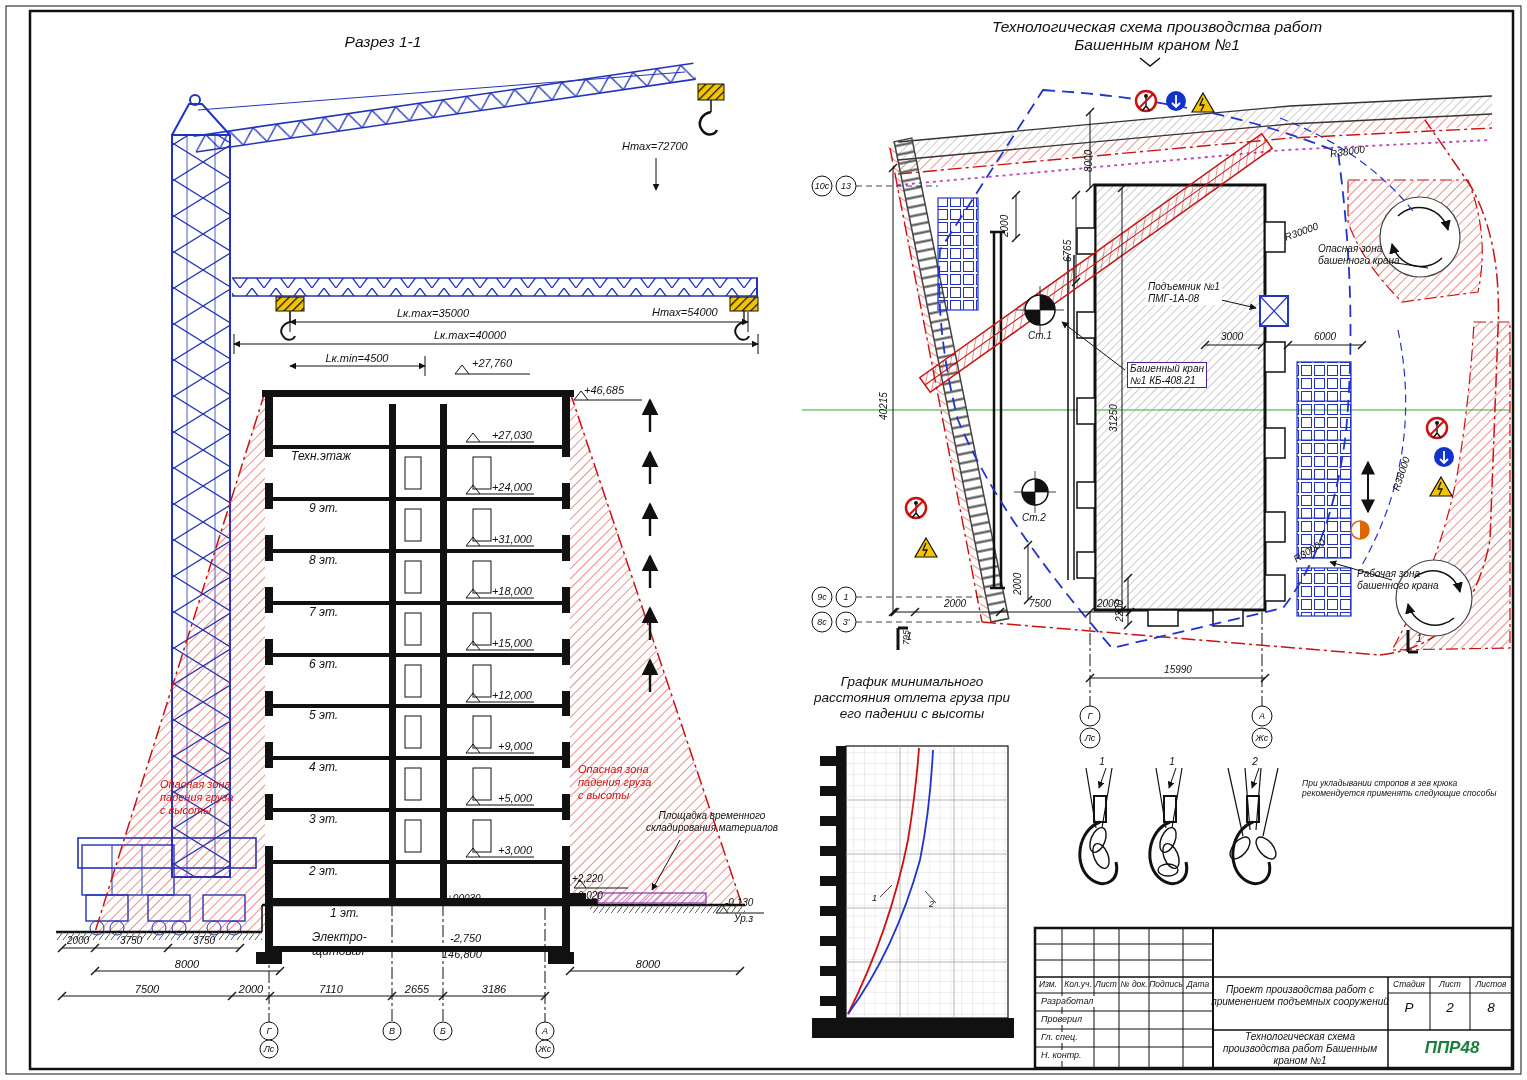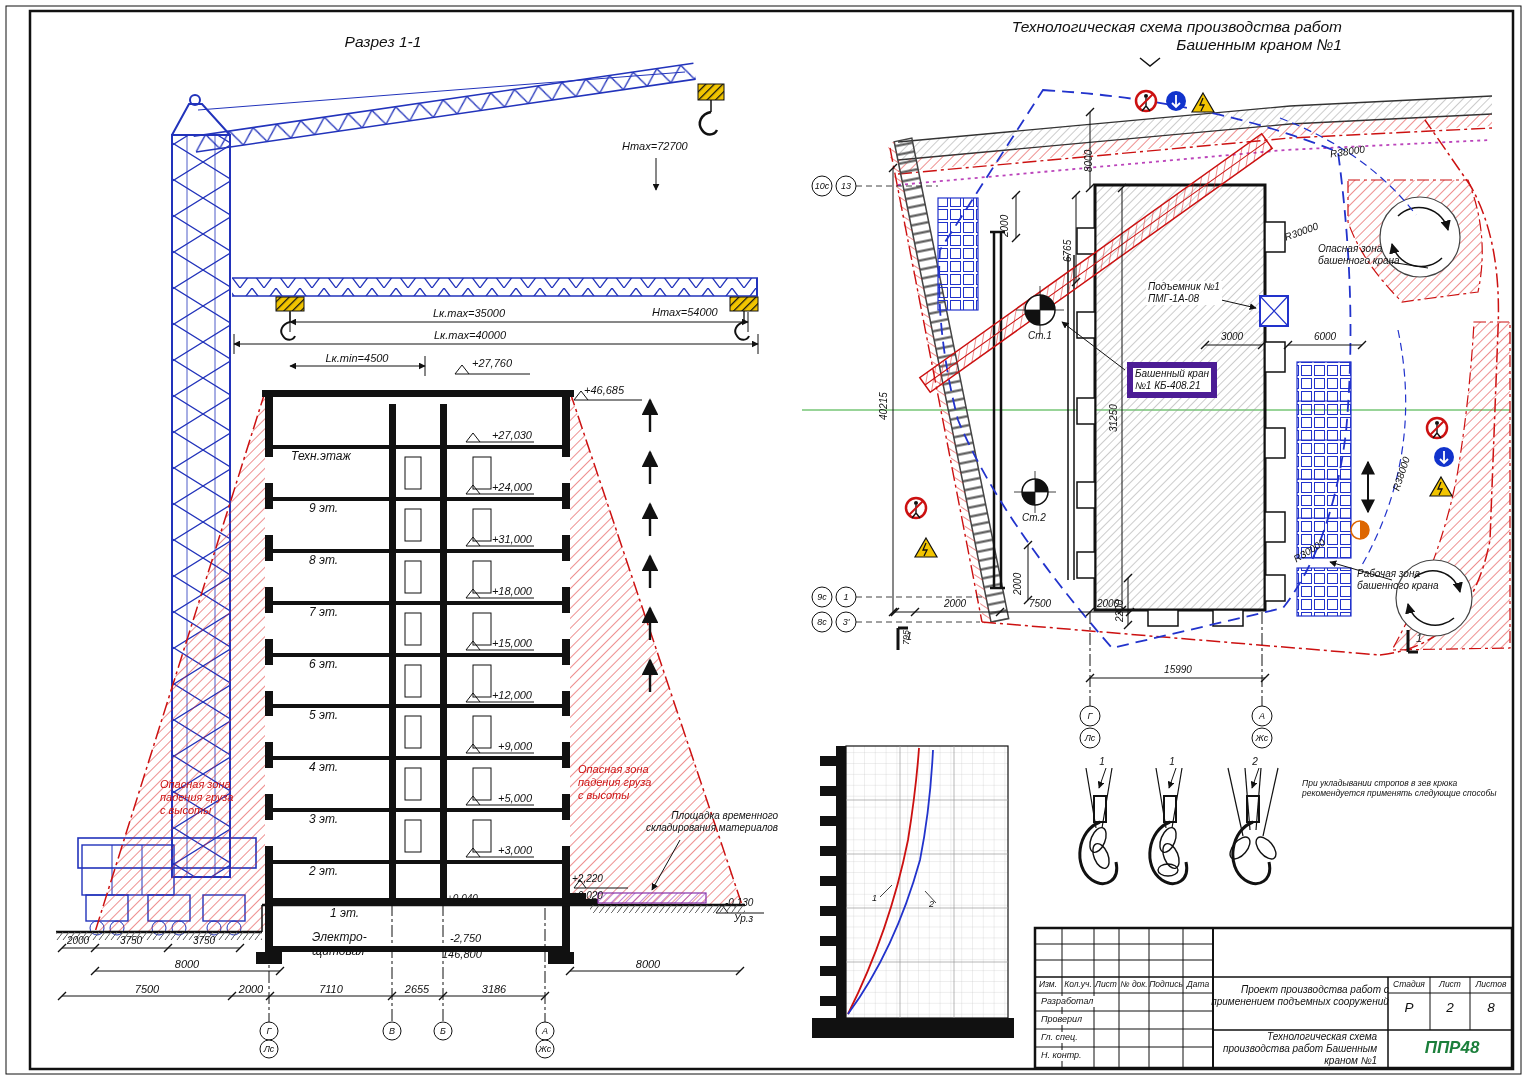--- a/index.html
+++ b/index.html
@@ -1,19 +1,19 @@
 <!DOCTYPE html>
 <html><head>
 <meta charset="utf-8">
 <style>
   html,body{margin:0;background:#d9d9d9}
   #sheet{position:relative;width:1527px;height:1080px;background:#fff;overflow:hidden;font-family:"Liberation Sans",sans-serif}
   #gfx{position:absolute;left:0;top:0}
   .t{position:absolute;font:italic 12px "Liberation Sans",sans-serif;color:#111;white-space:pre-line;line-height:1.18}
-  .c{transform:translateX(-50%);text-align:right}
+  .c{transform:translateX(-50%);text-align:center}
   .cc{transform:translate(-50%,-50%);text-align:center}
   .v{transform:rotate(-90deg);transform-origin:0 0}
   .red{color:#cc1111}
   .green{color:#1b7f3b;font-weight:bold}
   .s8{font-size:8.5px}.s9{font-size:9px}.s10{font-size:10px}.s11{font-size:11px}
   .s13{font-size:13.5px}.s15{font-size:15.5px}.s17{font-size:17px}
   .er{width:64px;text-align:right}
   .wb{background:#fff;padding:0 2px}
 </style>
 </head>
@@ -461,21 +461,21 @@
   <line x1="1388" y1="977" x2="1388" y2="1068" stroke-width="1.5"></line>
   <line x1="1430" y1="977" x2="1430" y2="1030" stroke-width="1"></line>
   <line x1="1470" y1="977" x2="1470" y2="1030" stroke-width="1"></line>
   <line x1="1388" y1="993" x2="1512" y2="993" stroke-width="1"></line>
 </g>
 </svg>
 
 <div class="t c s15" style="left:383px;top:33px">Разрез 1-1</div>
 <div class="t s11" style="left:622px;top:140px">Hmax=72700</div>
 <div class="t s11" style="left:652px;top:306px">Hmax=54000</div>
-<div class="t c s11" style="left:469px;top:307px">Lк.max=35000</div>
+<div class="t c s11" style="left:433px;top:307px">Lк.max=35000</div>
 <div class="t c s11" style="left:470px;top:329px">Lк.max=40000</div>
 <div class="t c s11" style="left:357px;top:352px">Lк.min=4500</div>
 <div class="t c s11" style="left:492px;top:357px">+27,760</div>
 <div class="t s11" style="left:584px;top:384px">+46,685</div>
 
 <div class="t" style="left:291px;top:449px">Техн.этаж</div>
 <div class="t" style="left:309px;top:501px">9 эт.</div>
 <div class="t" style="left:309px;top:553px">8 эт.</div>
 <div class="t" style="left:309px;top:605px">7 эт.</div>
 <div class="t" style="left:309px;top:657px">6 эт.</div>
@@ -491,21 +491,21 @@
 <div class="t s11 er" style="left:468px;top:689px">+12,000</div>
 <div class="t s11 er" style="left:468px;top:740px">+9,000</div>
 <div class="t s11 er" style="left:468px;top:792px">+5,000</div>
 <div class="t s11 er" style="left:468px;top:844px">+3,000</div>
 
 <div class="t" style="left:330px;top:906px">1 эт.</div>
 <div class="t" style="left:312px;top:930px">Электро-
 щитовая</div>
 <div class="t s10" style="left:572px;top:873px">+2,220</div>
 <div class="t s10" style="left:572px;top:890px">+0,020</div>
-<div class="t s10" style="left:447px;top:893px">+0,040</div>
+<div class="t s10" style="left:447px;top:893px">+00030</div>
 <div class="t s10" style="left:725px;top:897px">-0,130</div>
 <div class="t s10" style="left:734px;top:913px">Ур.з</div>
 <div class="t s11" style="left:450px;top:932px">-2,750</div>
 <div class="t s11" style="left:442px;top:948px">146,800</div>
 <div class="t s11 red" style="left:160px;top:778px">Опасная зона
 падения груза
 с высоты</div>
 <div class="t s11 red" style="left:578px;top:763px">Опасная зона
 падения груза
 с высоты</div>
@@ -526,21 +526,21 @@
 <div class="t cc s9" style="left:269px;top:1031px">Г</div>
 <div class="t cc s9" style="left:269px;top:1049px">Лс</div>
 <div class="t cc s9" style="left:392px;top:1031px">В</div>
 <div class="t cc s9" style="left:443px;top:1031px">Б</div>
 <div class="t cc s9" style="left:545px;top:1031px">А</div>
 <div class="t cc s9" style="left:545px;top:1049px">Жс</div>
 
 <div class="t c s15" style="left:1157px;top:18px">Технологическая схема производства работ Башенным краном №1</div>
 <div class="t s10 wb" style="left:1146px;top:281px">Подъемник №1
 ПМГ-1А-08</div>
-<div class="t s10 wb" style="left:1127px;top:362px;border:6px solid #4c1d95">Башенный кран
+<div class="t s10 wb" style="left:1127px;top:362px;border:1px solid #4c1d95">Башенный кран
 №1 КБ-408.21</div>
 <div class="t s10" style="left:1318px;top:243px">Опасная зона
 башенного крана</div>
 <div class="t s10" style="left:1357px;top:568px">Рабочая зона
 башенного крана</div>
 <div class="t s10" style="left:1028px;top:330px">Ст.1</div>
 <div class="t s10" style="left:1022px;top:512px">Ст.2</div>
 <div class="t s10" style="left:1330px;top:146px;transform:rotate(-8deg)">R38000</div>
 <div class="t s10" style="left:1284px;top:226px;transform:rotate(-20deg)">R30000</div>
 <div class="t s10" style="left:1384px;top:468px;transform:rotate(-72deg)">R38000</div>
@@ -565,20 +565,23 @@
 <div class="t cc s9" style="left:846px;top:597px">1</div>
 <div class="t cc s9" style="left:822px;top:622px">8с</div>
 <div class="t cc s9" style="left:846px;top:622px">3'</div>
 <div class="t cc s9" style="left:1090px;top:716px">Г</div>
 <div class="t cc s9" style="left:1090px;top:738px">Лс</div>
 <div class="t cc s9" style="left:1262px;top:716px">А</div>
 <div class="t cc s9" style="left:1262px;top:738px">Жс</div>
 <div class="t s11" style="left:906px;top:630px">1</div>
 <div class="t s11" style="left:1416px;top:632px">1</div>
 
+<div class="t c s13" style="left:912px;top:674px">График минимального
+расстояния отлета груза при
+его падении с высоты</div>
 <div class="t s9" style="left:872px;top:893px">1</div>
 <div class="t s9" style="left:929px;top:899px">2</div>
 
 <div class="t cc s10" style="left:1102px;top:762px">1</div>
 <div class="t cc s10" style="left:1172px;top:762px">1</div>
 <div class="t cc s10" style="left:1255px;top:762px">2</div>
 <div class="t s8" style="left:1302px;top:778px">При укладывании стропов в зев крюка
 рекомендуется применять следующие способы</div>
 
 <div class="t c s8" style="left:1048px;top:979px">Изм.</div>

